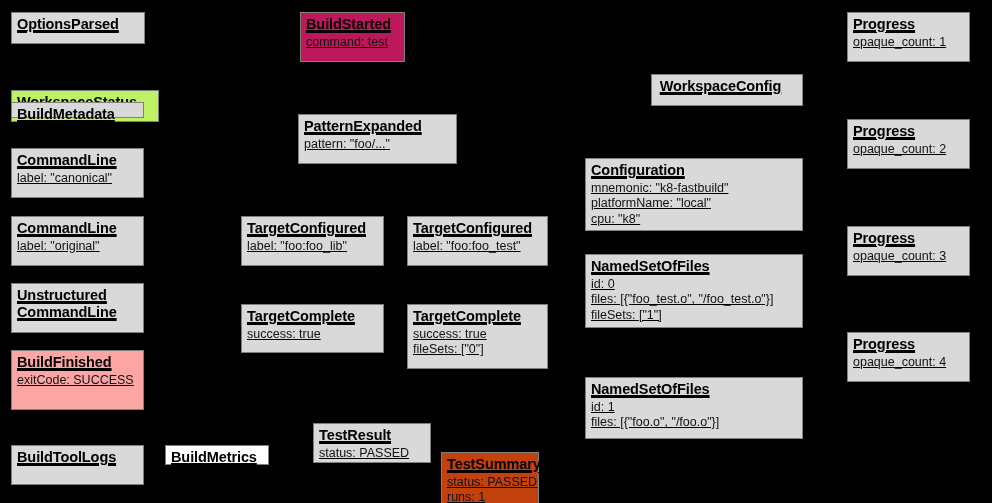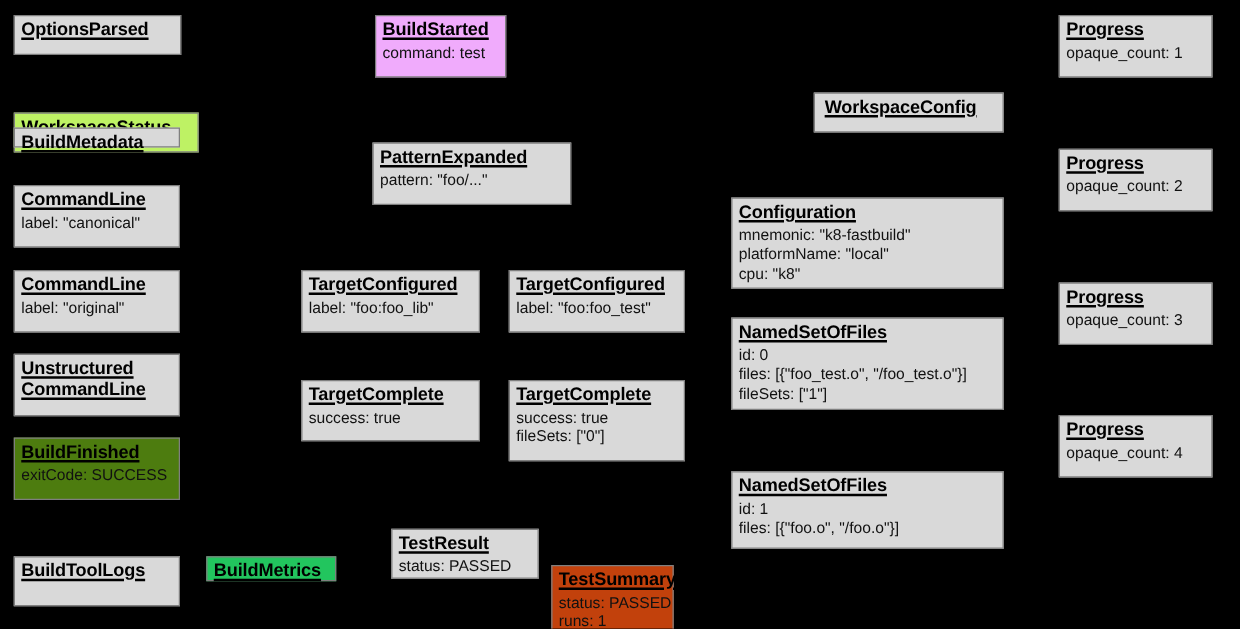--- a/index.html
+++ b/index.html
@@ -17,20 +17,21 @@
     background: #000000;
     overflow: hidden;
   }
   .node {
     position: absolute;
     box-sizing: border-box;
     background: #d9d9d9;
     border: 1px solid #7f7f7f;
     padding: 3px 18px 4px 5px;
     line-height: 1.0;
+    text-decoration: underline;
   }
   .node-title {
     display: block;
     font-size: 14.5px;
     font-weight: bold;
     color: #000000;
     text-decoration: underline;
     text-decoration-thickness: 1.5px;
     text-underline-offset: 1.5px;
     letter-spacing: -0.1px;
@@ -72,33 +73,33 @@
     <div class="node" style="left: 11px; top: 216px; width: 133px; height: 50px; background: rgb(217, 217, 217); border-color: rgb(127, 127, 127);">
       <span class="node-title">CommandLine</span>
       <span class="node-fields">
         <span class="node-field">label: "original"</span>
       </span>
     </div>
     <div class="node" style="left: 11px; top: 283px; width: 133px; height: 50px; background: rgb(217, 217, 217); border-color: rgb(127, 127, 127);">
       <span class="node-title">Unstructured
 CommandLine</span>
     </div>
-    <div class="node" style="left: 11px; top: 350px; width: 133px; height: 50px; background: #4d7c0f; border-color: rgb(127, 127, 127);">
+    <div class="node" style="left: 11px; top: 350px; width: 133px; height: 60px; background: #fca5a5; border-color: rgb(127, 127, 127);">
       <span class="node-title">BuildFinished</span>
       <span class="node-fields">
         <span class="node-field">exitCode: SUCCESS</span>
       </span>
     </div>
     <div class="node" style="left: 11px; top: 445px; width: 133px; height: 40px; background: rgb(217, 217, 217); border-color: rgb(127, 127, 127);">
       <span class="node-title">BuildToolLogs</span>
     </div>
-    <div class="node" style="left: 165px; top: 445px; width: 104px; height: 20px; background: #22c55e; border-color: rgb(127, 127, 127);">
+    <div class="node" style="left: 165px; top: 445px; width: 104px; height: 20px; background: #ffffff; border-color: rgb(127, 127, 127);">
       <span class="node-title">BuildMetrics</span>
     </div>
-    <div class="node" style="left: 300px; top: 12px; width: 105px; height: 50px; background: #f0abfc; border-color: rgb(127, 127, 127);">
+    <div class="node" style="left: 300px; top: 12px; width: 105px; height: 50px; background: #be185d; border-color: rgb(127, 127, 127);">
       <span class="node-title">BuildStarted</span>
       <span class="node-fields">
         <span class="node-field">command: test</span>
       </span>
     </div>
     <div class="node" style="left: 298px; top: 114px; width: 159px; height: 50px; background: rgb(217, 217, 217); border-color: rgb(127, 127, 127);">
       <span class="node-title">PatternExpanded</span>
       <span class="node-fields">
         <span class="node-field">pattern: "foo/..."</span>
       </span>

